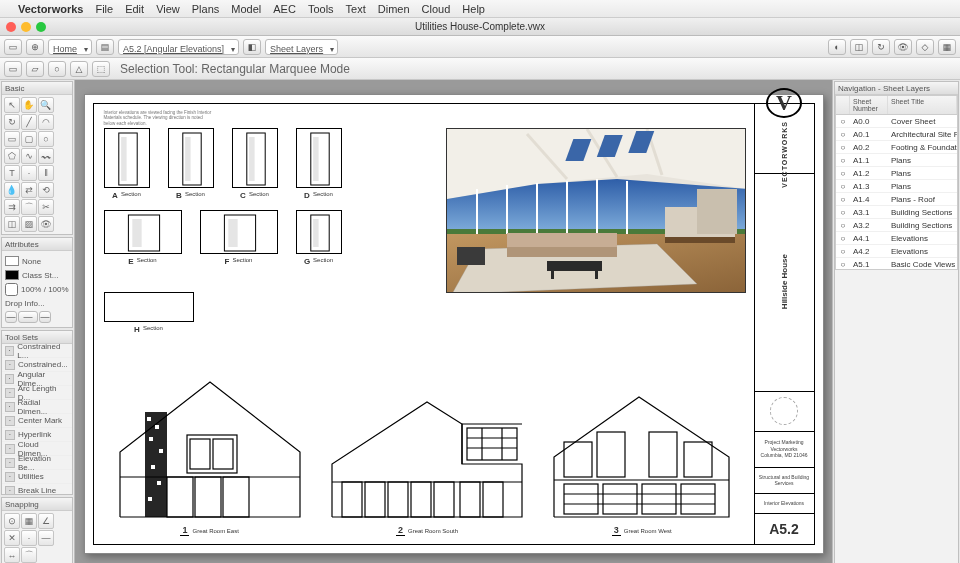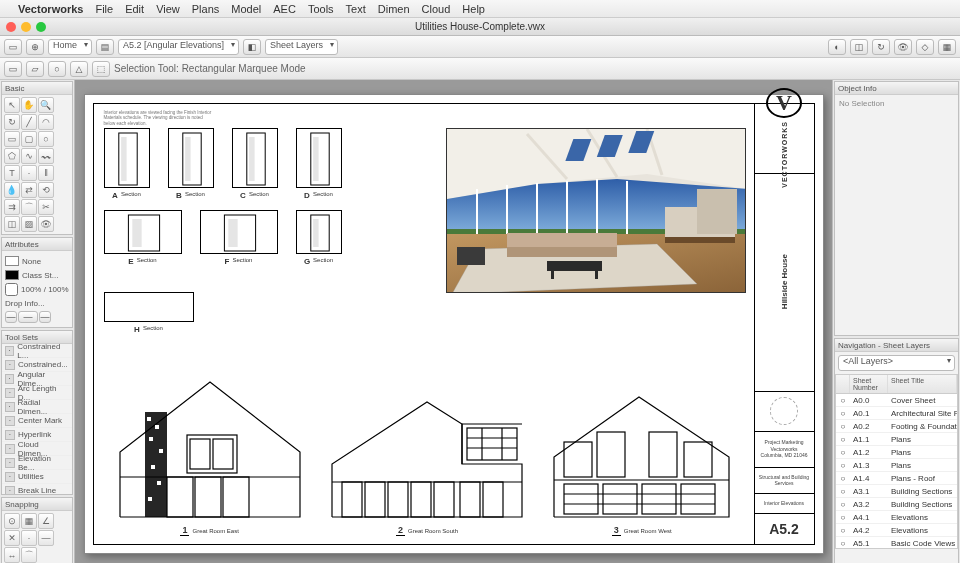--- a/index.html
+++ b/index.html
@@ -5,21 +5,21 @@
 * { box-sizing: border-box; margin: 0; padding: 0; }
 body { font-family: "Lucida Grande", Arial, sans-serif; font-size: 10px; background: #e8e8e8; width: 960px; height: 563px; overflow: hidden; color: #333; }
 .menubar { height: 18px; background: linear-gradient(#f7f7f7,#e9e9e9); display: flex; align-items: center; padding: 0 6px; gap: 12px; border-bottom: 1px solid #ccc; font-size: 11px; }
 .menubar .apple { font-size: 12px; }
 .titlebar { height: 18px; background: linear-gradient(#f0f0f0,#dcdcdc); display: flex; align-items: center; justify-content: center; position: relative; border-bottom: 1px solid #bbb; font-size: 10px; }
 .traffic { position: absolute; left: 6px; display: flex; gap: 5px; }
 .traffic span { width: 10px; height: 10px; border-radius: 50%; display: block; }
 .tr-close { background: #ff5f57; } .tr-min { background: #febc2e; } .tr-max { background: #28c840; }
 .toolbar, .toolbar2 { height: 22px; background: linear-gradient(#fafafa,#e5e5e5); border-bottom: 1px solid #c7c7c7; display: flex; align-items: center; padding: 0 4px; gap: 4px; }
 .tbtn { width: 18px; height: 16px; background: linear-gradient(#fff,#e2e2e2); border: 1px solid #bbb; border-radius: 3px; display: flex; align-items: center; justify-content: center; font-size: 9px; color: #555; }
-.tsel { height: 16px; background: #fff; border: 1px solid #bbb; border-radius: 3px; font-size: 9px; padding: 0 14px 0 4px; position: relative; display: flex; align-items: flex-start; min-width: 50px; color: #555; }
+.tsel { height: 16px; background: #fff; border: 1px solid #bbb; border-radius: 3px; font-size: 9px; padding: 0 14px 0 4px; position: relative; display: flex; align-items: flex-end; min-width: 50px; color: #555; text-decoration: underline; }
 .tsel:after { content: "▾"; position: absolute; right: 3px; font-size: 8px; }
 .main { display: flex; height: 487px; }
 .left-palettes { width: 75px; background: #e8e8e8; border-right: 1px solid #bbb; display: flex; flex-direction: column; overflow: hidden; }
 .palette { background: #f2f2f2; border: 1px solid #c0c0c0; margin: 1px; }
 .palette-head { height: 13px; background: linear-gradient(#f5f5f5,#ddd); font-size: 8px; padding: 0 3px; display: flex; align-items: center; color: #555; border-bottom: 1px solid #ccc; }
 .tool-grid { display: flex; flex-wrap: wrap; padding: 2px; gap: 1px; }
 .tool-grid .tl { width: 16px; height: 16px; background: linear-gradient(#fff,#e6e6e6); border: 1px solid #c5c5c5; border-radius: 2px; display: flex; align-items: center; justify-content: center; font-size: 9px; color: #666; }
 .tool-list { font-size: 8px; }
 .tool-list .li { height: 14px; display: flex; align-items: center; padding: 0 3px; gap: 3px; border-bottom: 1px solid #eee; color: #555; }
 .tool-list .li .ic { width: 10px; height: 10px; background: #ddd; border: 1px solid #bbb; font-size: 7px; display: flex; align-items: center; justify-content: center; }
@@ -111,21 +111,21 @@
   <div class="tbtn">◇</div>
   <div class="tbtn">▦</div>
 </div>
 
 <div class="toolbar2">
   <div class="tbtn">▭</div>
   <div class="tbtn">▱</div>
   <div class="tbtn">○</div>
   <div class="tbtn">△</div>
   <div class="tbtn">⬚</div>
-  <span style="font-size:10px;color:#666;">Selection Tool: Rectangular Marquee Mode</span>
+  <span style="font-size:12px;color:#666;margin-left:6px">Selection Tool: Rectangular Marquee Mode</span>
 </div>
 
 <div class="main">
 
   <div class="left-palettes">
 
     <div class="palette">
       <div class="palette-head">Basic</div>
       <div class="tool-grid">
         <div class="tl">↖</div>
@@ -501,31 +501,22 @@
           <div class="tb-sec" style="height:30px;border-bottom:none">
               <span class="sheet-num">A5.2</span>
             </div>
         </div>
 
       </div>
     </div>
   </div>
 
   <div class="right-palettes">
-    <div class="palette obj-info">
-      <div class="palette-head">Object Info</div>
-      <div class="obj-body">No Selection</div>
-    </div>
     <div class="palette" style="flex:1;display:flex;flex-direction:column">
       <div class="palette-head">Navigation - Sheet Layers</div>
-      <div style="padding:3px">
-          <div class="tsel" style="width:100%">
-            <span>&lt;All Layers&gt;</span>
-          </div>
-        </div>
       <div class="sheet-list">
         <div class="hdr">
             <div class="c-vis"></div>
             <div class="c-num">Sheet Number</div>
             <div class="c-tit">Sheet Title</div>
           </div>
         <div id="sheet-rows">
             <div class="row">
               <div class="c-vis">○</div>
               <div class="c-num">A0.0</div>

